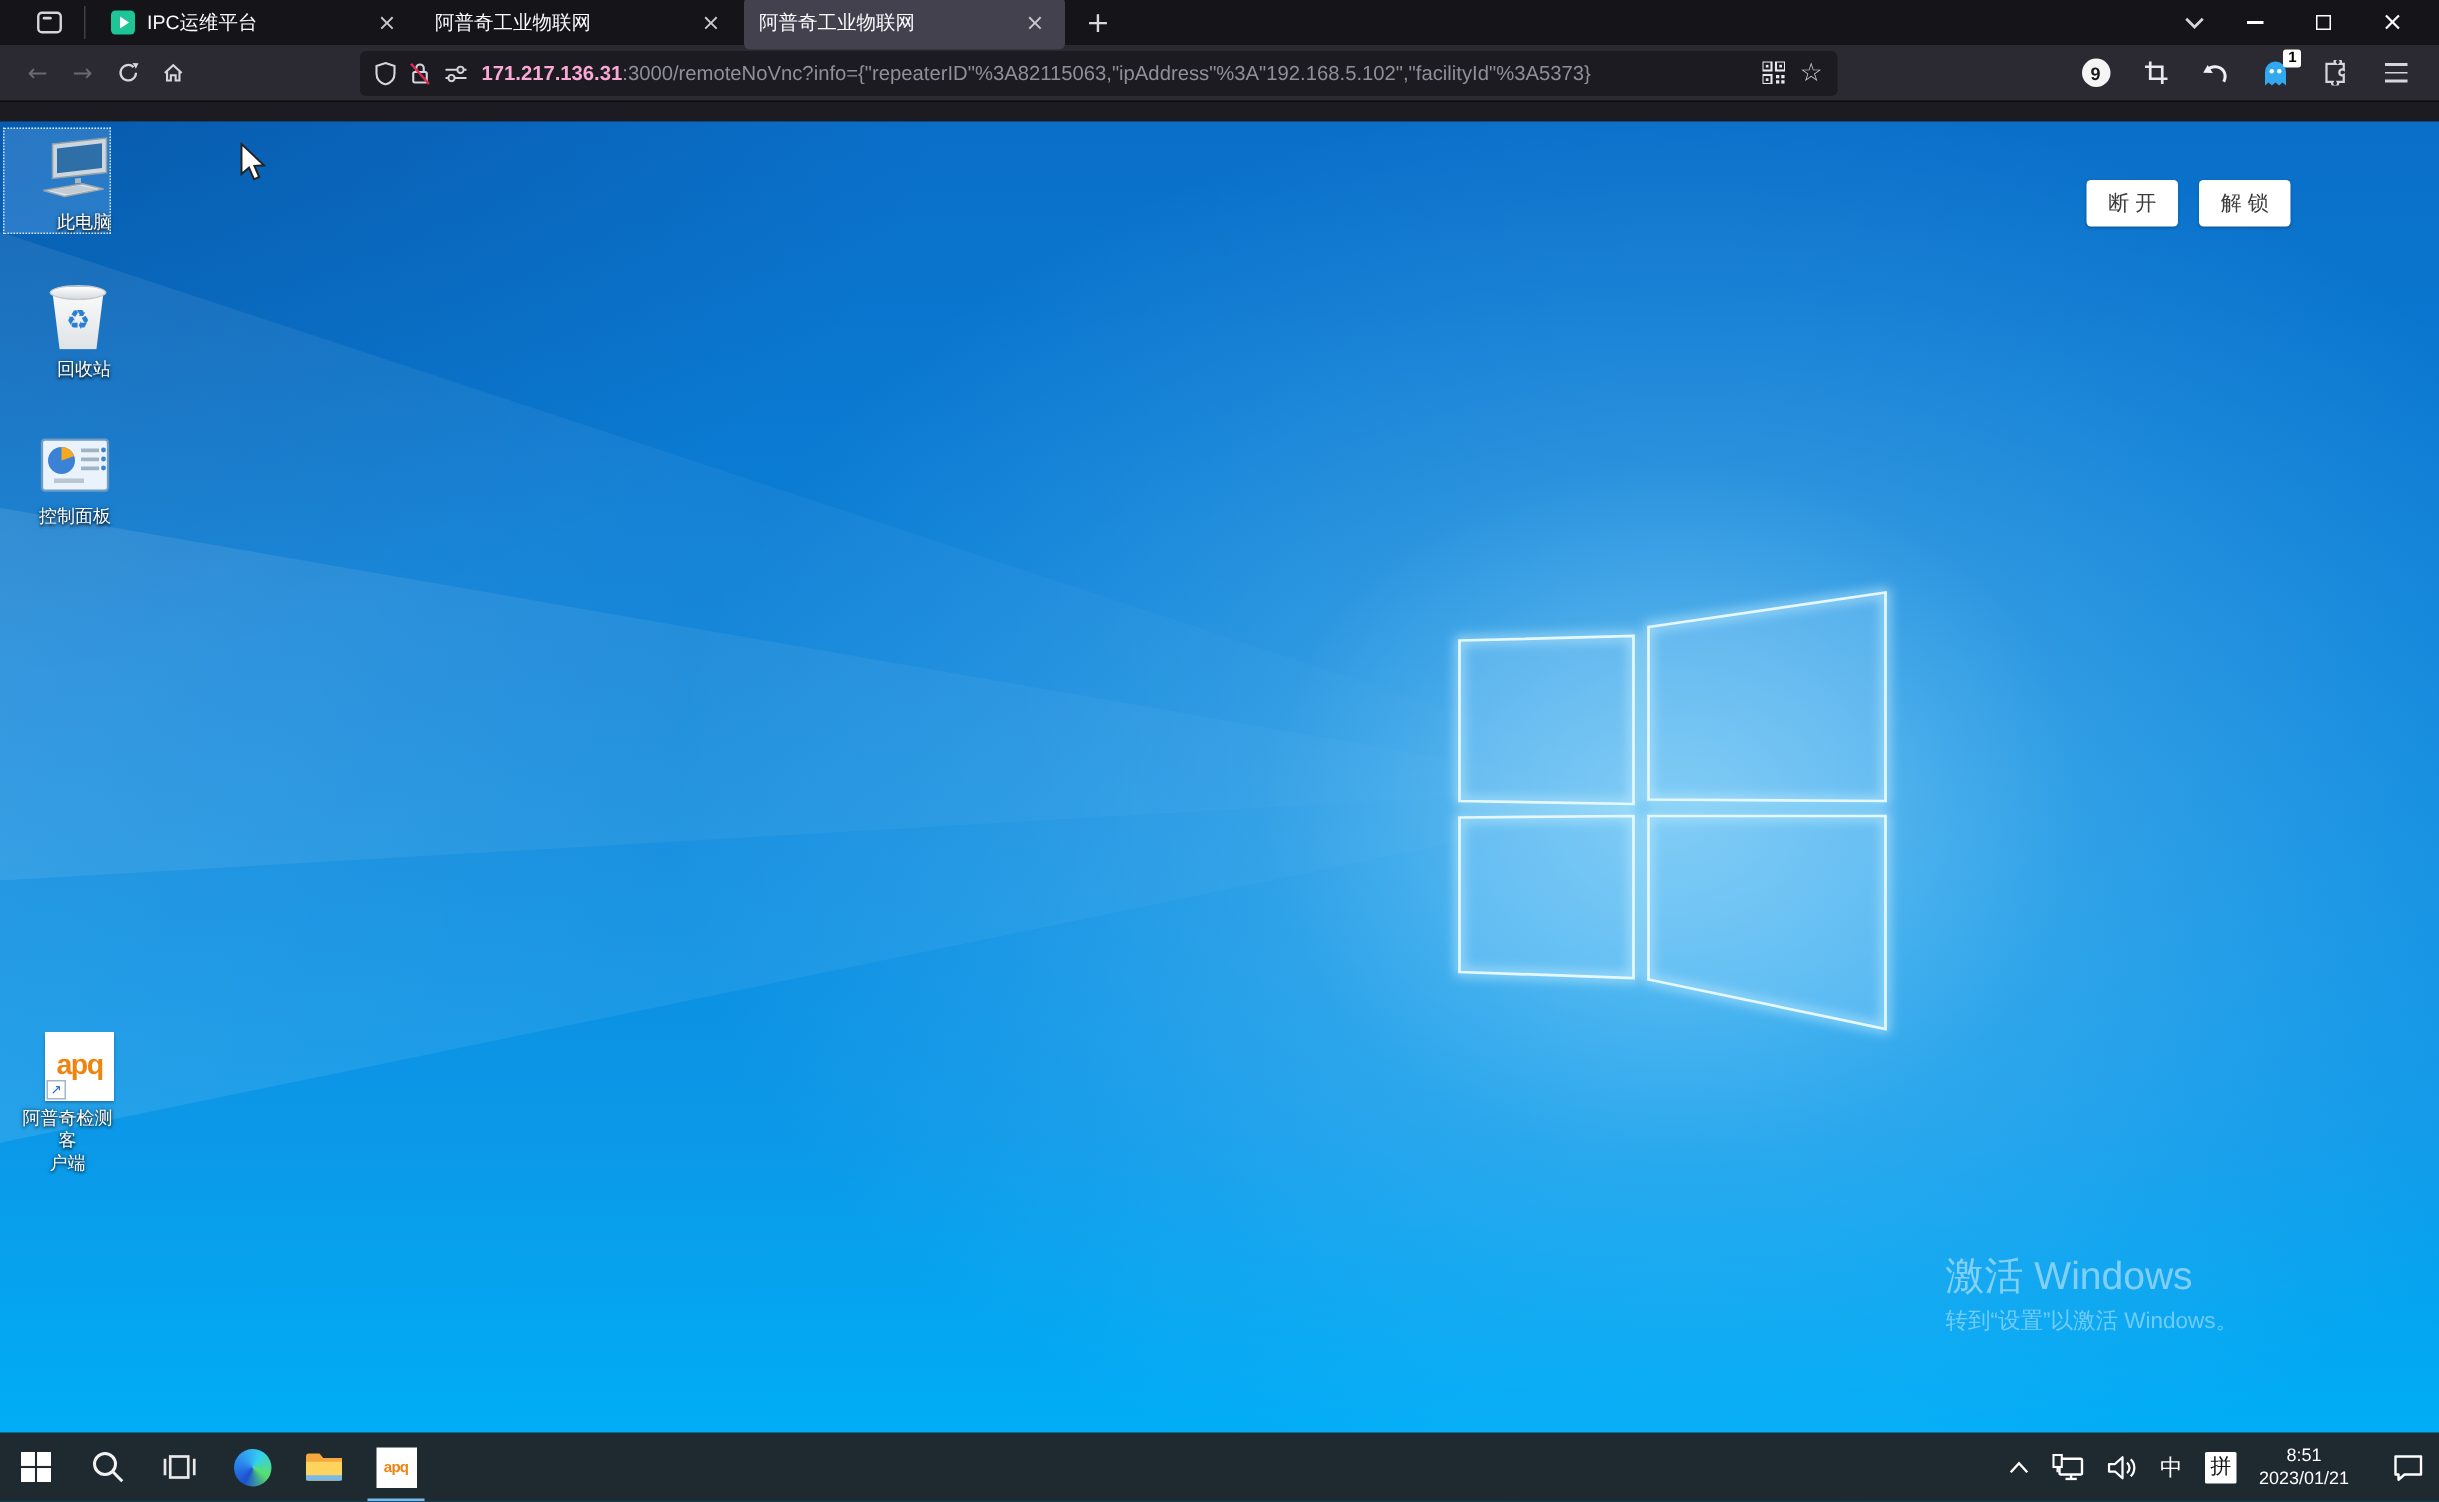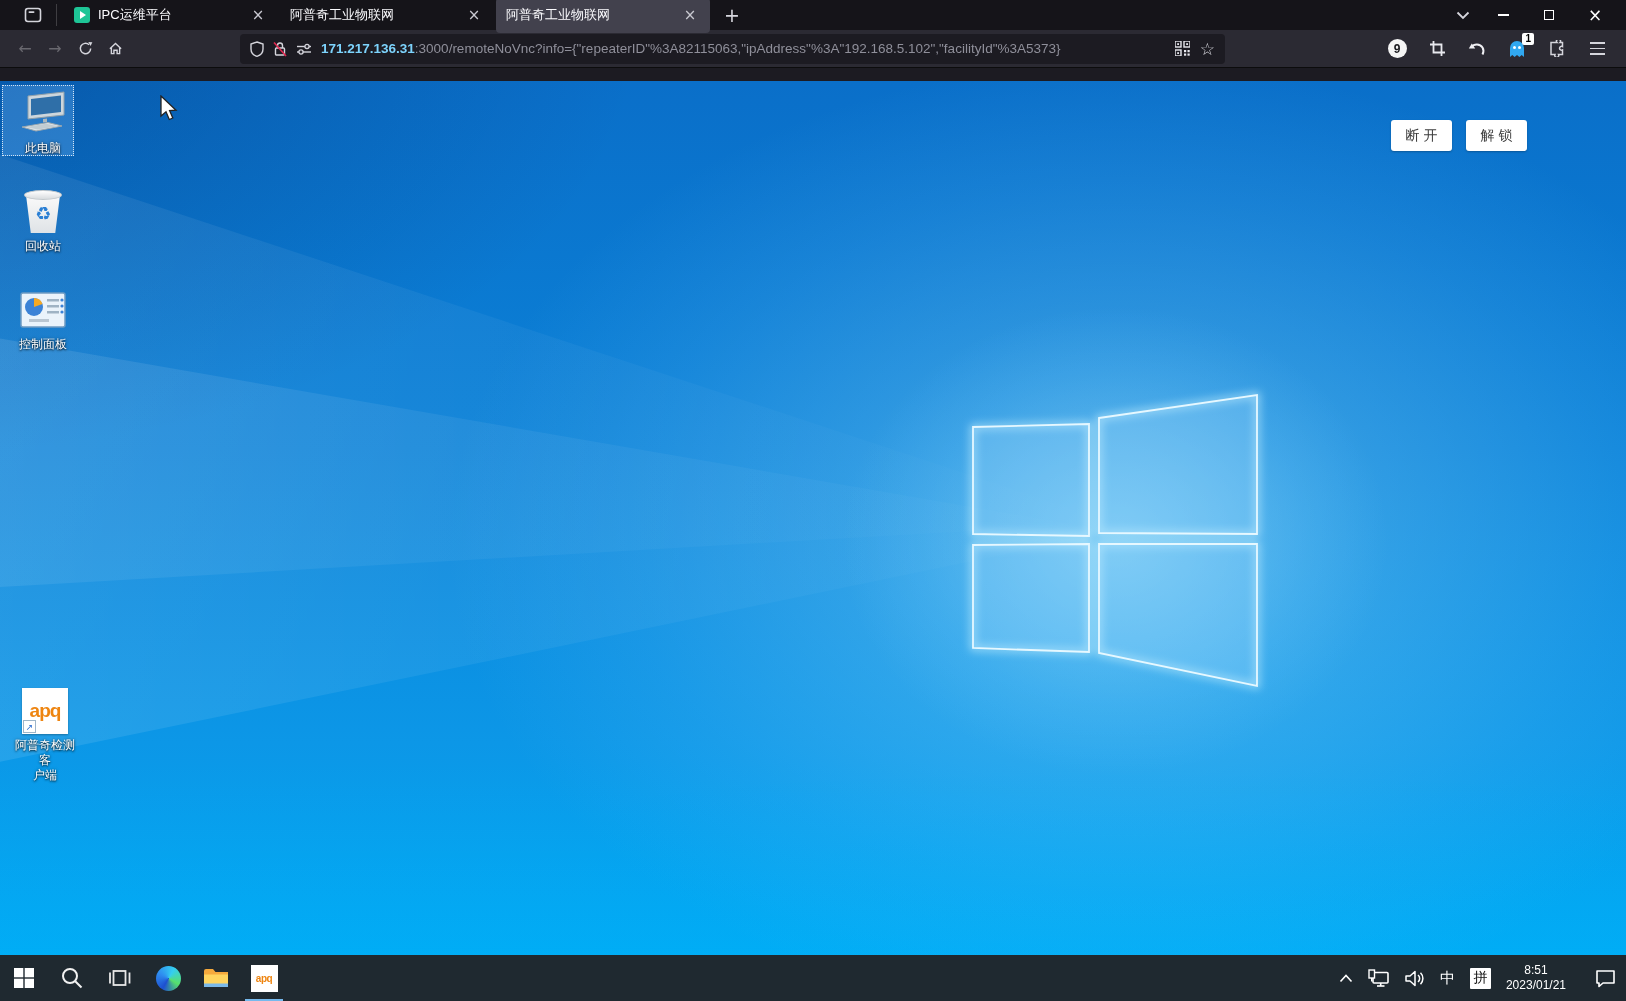--- a/index.html
+++ b/index.html
@@ -25,21 +25,21 @@
   .maxbox { width:10px; height:10px; border:1.2px solid #fff; }
   .closex { font-size:17px; line-height:1; }
 
   .navbar { height:38px; background:#2b2a33; display:flex; align-items:center; padding:0 10px; border-bottom:1px solid #0c0c0d; }
   .navbtn { width:30px; height:28px; display:flex; align-items:center; justify-content:center; border-radius:4px; font-size:16px; }
   .navbtn.dim { color:#69686f; }
   .navbtn.lit { color:#d5d5dc; }
   .urlbar { flex:none; width:985px; height:30px; margin-left:110px; background:#1c1b22; border-radius:4px; display:flex; align-items:center; padding:0 10px; }
   .urlbar .icn { margin-right:9px; display:flex; align-items:center; }
   .urltext { flex:1; font-size:13.5px; white-space:nowrap; overflow:hidden; }
-  .urltext .host { color:#7dd3fc; font-weight:600; }
+  .urltext .host { color:#f9a8d4; font-weight:600; }
   .urltext .rest { color:#8f8f9a; font-weight:400; }
   .navright { display:flex; align-items:center; margin-left:auto; gap:14px; padding-right:6px; }
   .extbtn { position:relative; display:flex; align-items:center; justify-content:center; width:26px; height:26px; }
   .nine-circle { width:19px; height:19px; border-radius:50%; background:#f5f5f5; color:#17171c; font-size:12px; font-weight:700; display:flex; align-items:center; justify-content:center; }
   .badge { position:absolute; top:-3px; right:-4px; background:#fff; color:#000; font-size:10px; font-weight:700; padding:0 3px; border-radius:2px; line-height:12px; }
   .hamburger { display:flex; flex-direction:column; gap:3.5px; }
   .hamburger span { width:15px; height:1.8px; background:#d5d5dc; }
 
   
   .viewport { position:absolute; left:0; top:81px; width:1626px; height:920px; overflow:hidden;
@@ -50,21 +50,21 @@
   }
   .beam { position:absolute; inset:0; pointer-events:none; }
   .beam1 { background:linear-gradient(to right, rgba(255,255,255,.10), rgba(255,255,255,0) 72%); clip-path:polygon(0% 28%, 68.5% 49%, 0% 74%); }
   .beam2 { background:linear-gradient(to right, rgba(255,255,255,.08), rgba(255,255,255,0) 70%); clip-path:polygon(0% 8%, 68.5% 48%, 0% 55%); }
   .beam3 { background:linear-gradient(to top, rgba(0,195,255,.22), rgba(0,0,0,0) 26%); }
   .logo-glow { position:absolute; left:765px; top:160px; width:700px; height:600px; pointer-events:none;
     background:radial-gradient(closest-side, rgba(175,232,255,.40), rgba(125,210,255,.15) 55%, rgba(0,0,0,0) 78%); }
   .winlogo { position:absolute; left:960px; top:300px; }
 
   
-  .dicon { position:absolute; width:72px; display:flex; flex-direction:column; align-items:center; padding-top:4px;padding-left:10px; }
+  .dicon { position:absolute; width:72px; display:flex; flex-direction:column; align-items:flex-end; padding-top:4px;padding-left:10px; }
   .dicon .lbl { margin-top:4px; font-size:12px; color:#fff; text-align:center; line-height:15px;
     text-shadow:0 1px 2px rgba(0,0,0,.85), 0 0 3px rgba(0,0,0,.5); }
   .dicon.selected { background:rgba(130,195,255,.28); outline:1px dotted rgba(255,255,255,.8); outline-offset:-1px; }
   .apq-box { width:46px; height:46px; background:#fff; display:flex; align-items:center; justify-content:center; position:relative; box-shadow:0 1px 2px rgba(0,0,0,.3); }
   .apq-text { color:#ee8511; font-weight:700; font-size:19px; letter-spacing:-1px; }
   .shortcut-badge { position:absolute; left:1px; bottom:1px; width:13px; height:13px; background:#fff; border:1px solid #9fb6c9; display:flex; align-items:center; justify-content:center; font-size:9px; color:#2d6fd1; }
 
   .bin-wrap { position:relative; width:44px; height:48px; }
   .bin-body { position:absolute; left:5px; top:8px; width:34px; height:38px; background:linear-gradient(180deg,#fafafa,#dfe3e6); clip-path:polygon(0 0,100% 0,86% 100%,14% 100%); }
   .bin-lid { position:absolute; left:3px; top:3px; width:38px; height:10px; border-radius:50%; background:linear-gradient(180deg,#ffffff,#d8dcdf); border:1px solid #c3c9cd; }
@@ -297,20 +297,24 @@
     <span class="apq-box">
       <span class="apq-text">apq</span>
       <span class="shortcut-badge glyph">↗</span>
     </span>
     <span class="lbl"><span>阿普奇检测客</span><br><span>户端</span></span>
   </div>
 
   <div class="ovl-btn" style="left:1391px;">断开</div>
   <div class="ovl-btn" style="left:1466px;text-align:center;">解锁</div>
 
+  <div class="watermark">
+    <div class="l1">激活 Windows</div>
+    <div class="l2">转到“设置”以激活 Windows。</div>
+  </div>
 
   <svg class="cursor" width="22" height="28" viewBox="0 0 22 28">
     <path d="M3 1 L3 21 L8 16.8 L11.3 24.5 L14.8 23 L11.6 15.6 L18 15.2 Z" fill="#fff" stroke="#222" stroke-width="1.3"></path>
   </svg>
 
   <div class="taskbar">
     <div class="tbtn">
       <svg width="22" height="22" viewBox="0 0 22 22" fill="#fff">
           <rect x="1" y="1" width="9.3" height="9.3"></rect>
           <rect x="11.7" y="1" width="9.3" height="9.3"></rect>

